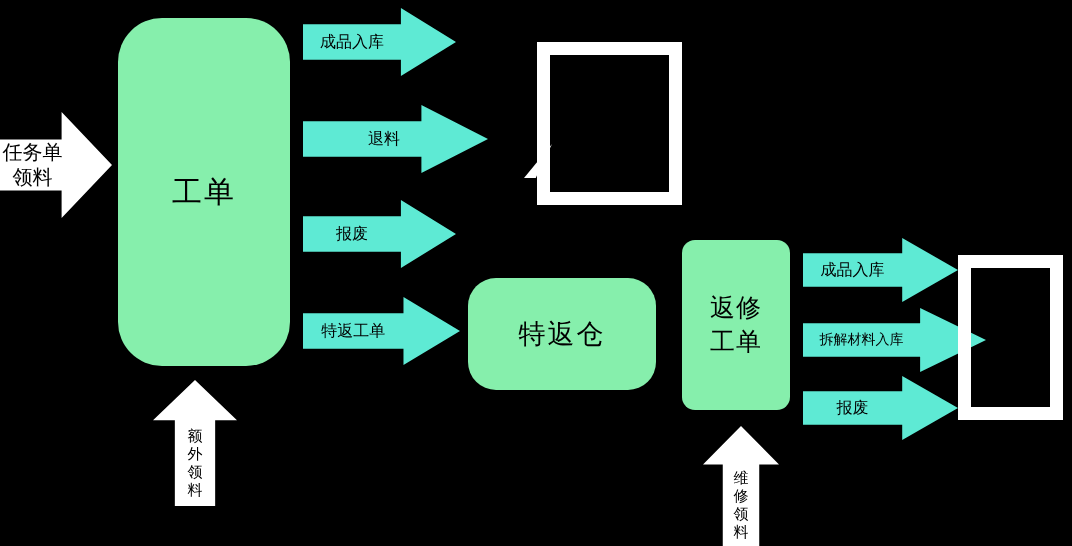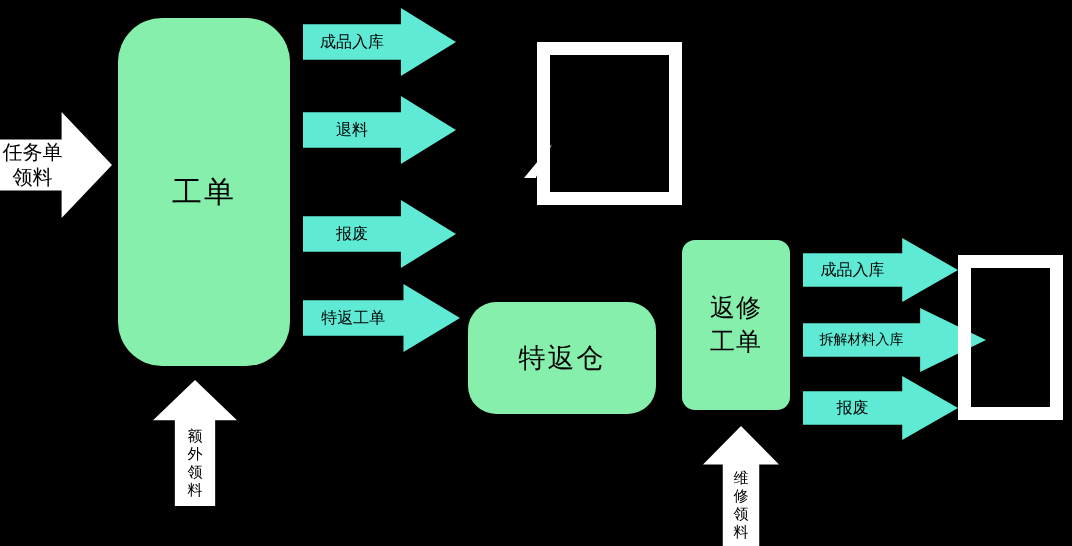--- a/index.html
+++ b/index.html
@@ -17,21 +17,21 @@
     position: absolute;
     background: #86efac;
     color: #000000;
     display: flex;
     align-items: center;
     justify-content: center;
     text-align: center;
     white-space: pre-line;
   }
   .work-order   { left:118px; top:18px;  width:172px; height:348px; border-radius:44px; font-size:30px; letter-spacing:2px; }
-  .special-wh   { left:468px; top:278px; width:188px; height:112px; border-radius:28px; font-size:27px; letter-spacing:2px;margin-top:24px; }
+  .special-wh   { left:468px; top:278px; width:188px; height:112px; border-radius:28px; font-size:27px; letter-spacing:2px; }
   .repair-order { left:682px; top:240px; width:108px; height:170px; border-radius:13px; font-size:25px; line-height:1.35; letter-spacing:1px; }
 
   
   .outline-box { position:absolute; border:13px solid #ffffff; background:transparent; }
   .wh-top   { left:537px; top:42px;  width:119px; height:137px; }
   .wh-right { left:958px; top:255px; width:79px;  height:139px; }
 
   
   .arr-r {
     position:absolute;
@@ -41,23 +41,23 @@
     align-items:center;
   }
   .arr-r .lbl {
     width:64%;
     text-align:center;
     color:#000;
     font-size:16px;
     white-space:nowrap;
   }
   .a-top1 { left:303px; top:8px;   width:153px; height:68px; }
-  .a-top2 { left:303px; top:96px; width:153px; height:68px; }
+  .a-top2 { left:303px; top:105px; width:153px; height:68px;padding-left:32px; }
   .a-top3 { left:303px; top:200px; width:153px; height:68px; }
-  .a-top4 { left:303px; top:284px; width:157px; height:68px; }
+  .a-top4 { left:303px; top:297px; width:157px; height:68px; }
   .a-rt1  { left:803px; top:238px; width:155px; height:64px; }
   .a-rt2  { left:803px; top:308px; width:183px; height:64px; }
   .a-rt2 .lbl { font-size:14px; }
   .a-rt3  { left:803px; top:376px; width:155px; height:64px; }
 
   
   .arr-entry {
     position:absolute;
     left:0; top:112px; width:112px; height:106px;
     background:#ffffff;

